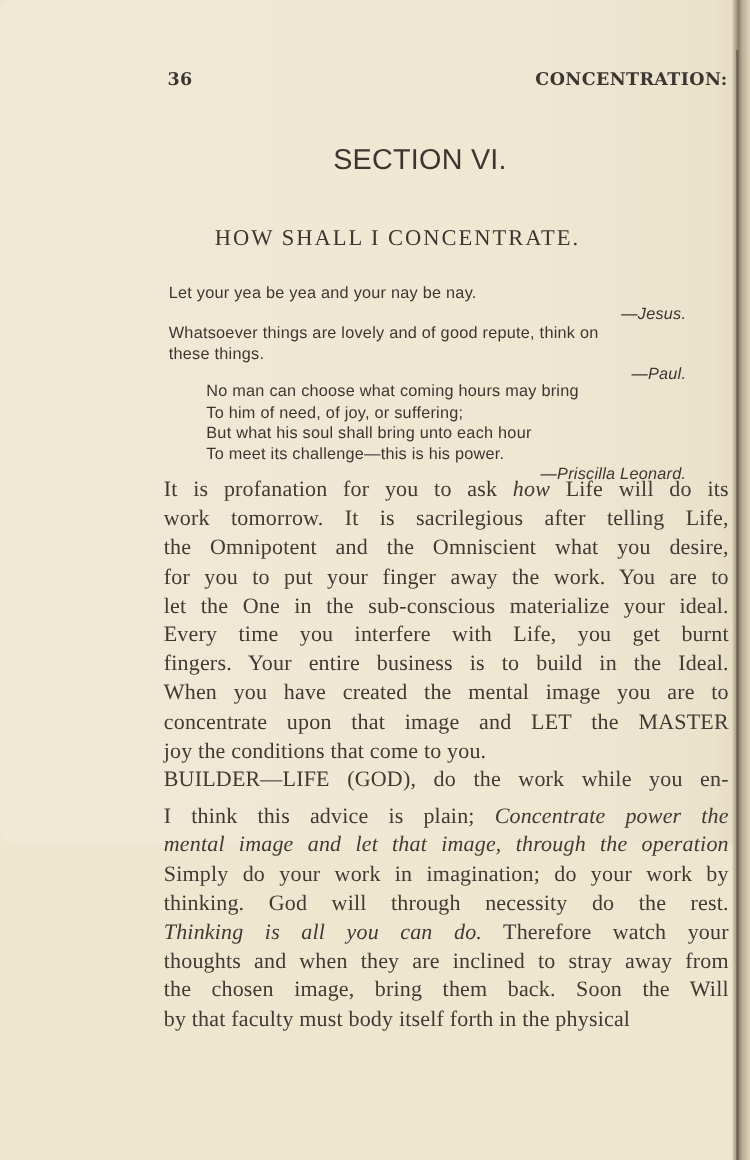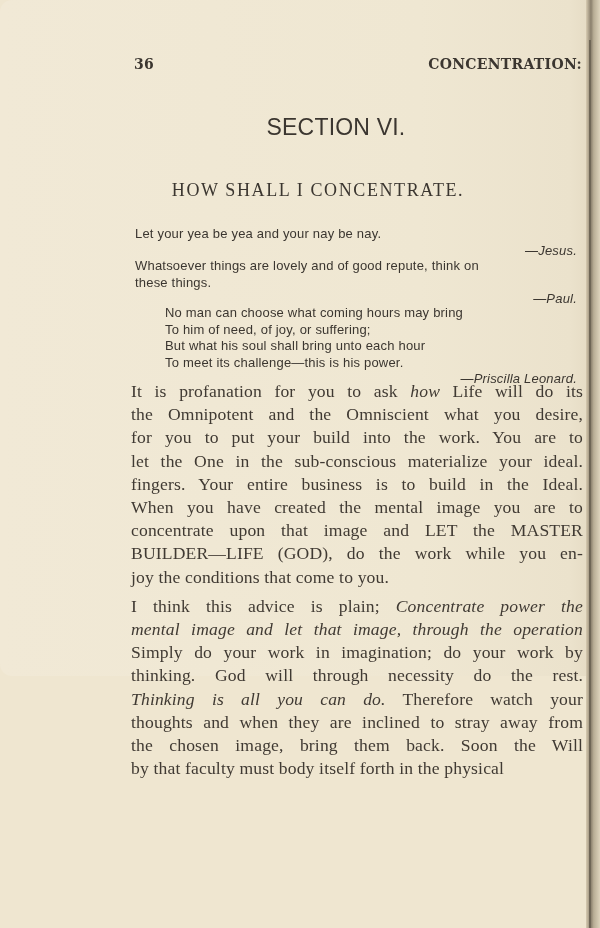--- a/index.html
+++ b/index.html
@@ -30,21 +30,21 @@
   .section-title {
     position:absolute; top:114px; left:0; width:600px; text-align:center;
     font-family:"Liberation Sans","DejaVu Sans",sans-serif;
     font-size:23px; letter-spacing:0.2px; padding-left:72px; box-sizing:border-box;
   }
   .chapter-title {
     position:absolute; top:180px; left:0; width:600px; text-align:center;
     font-size:18px; letter-spacing:1.6px; padding-left:36px; box-sizing:border-box;
   }
   .epi { position:absolute; left:135px; width:452px; font-family:Liberation Sans, sans-serif; font-size:13px; line-height:16.5px; letter-spacing:0.2px; }
-  .attrib { text-align:right; font-style:italic; padding-right:10px; }
+  .attrib { text-align:right; font-style:italic; padding-right:38px; }
   .poem { padding-left:30px; }
   .body {
     position:absolute; left:131px; top:380px; width:452px;
     font-size:17.6px; line-height:23.2px; text-align:justify; letter-spacing:0.15px;
     color:#403a33;
   }
   .body p { margin:0 0 6px 0; }
   .line { display:block; text-align:justify; text-align-last:justify; white-space:nowrap; }
   .line.last { text-align-last:left; }
   i { font-style:italic; }
@@ -77,28 +77,30 @@
 
   <div class="epi" style="top:258px;">
     <div>Whatsoever things are lovely and of good repute, think on</div>
     <div>these things.</div>
     <div class="attrib">—Paul.</div>
   </div>
 
   <div class="body">
     <p>
         <span class="line">It is profanation for you to ask <i>how</i> Life will do its</span>
+        <span class="line">work tomorrow.  It is sacrilegious after telling Life,</span>
         <span class="line">the Omnipotent and the Omniscient what you desire,</span>
-        <span class="line">for you to put your build into the work.  You are to</span>
+        <span class="line">for you to put your finger away the work.  You are to</span>
         <span class="line">let the One in the sub-conscious materialize your ideal.</span>
+        <span class="line">Every time you interfere with Life, you get burnt</span>
         <span class="line">fingers.  Your entire business is to build in the Ideal.</span>
         <span class="line">When you have created the mental image you are to</span>
         <span class="line">concentrate upon that image and LET the MASTER</span>
+        <span class="line last">joy the conditions that come to you.</span>
         <span class="line">BUILDER—LIFE (GOD), do the work while you en-</span>
-        <span class="line last">joy the conditions that come to you.</span>
       </p>
     <p>
         <span class="line">I think this advice is plain; <i>Concentrate power the</i></span>
         <span class="line"><i>mental image and let that image, through the operation</i></span>
         <span class="line">Simply do your work in imagination; do your work by</span>
         <span class="line">thinking.  God will through necessity do the rest.</span>
         <span class="line"><i>Thinking is all you can do.</i>  Therefore watch your</span>
         <span class="line">thoughts and when they are inclined to stray away from</span>
         <span class="line">the chosen image, bring them back.  Soon the Will</span>
         <span class="line last">by that faculty must body itself forth in the physical</span>

